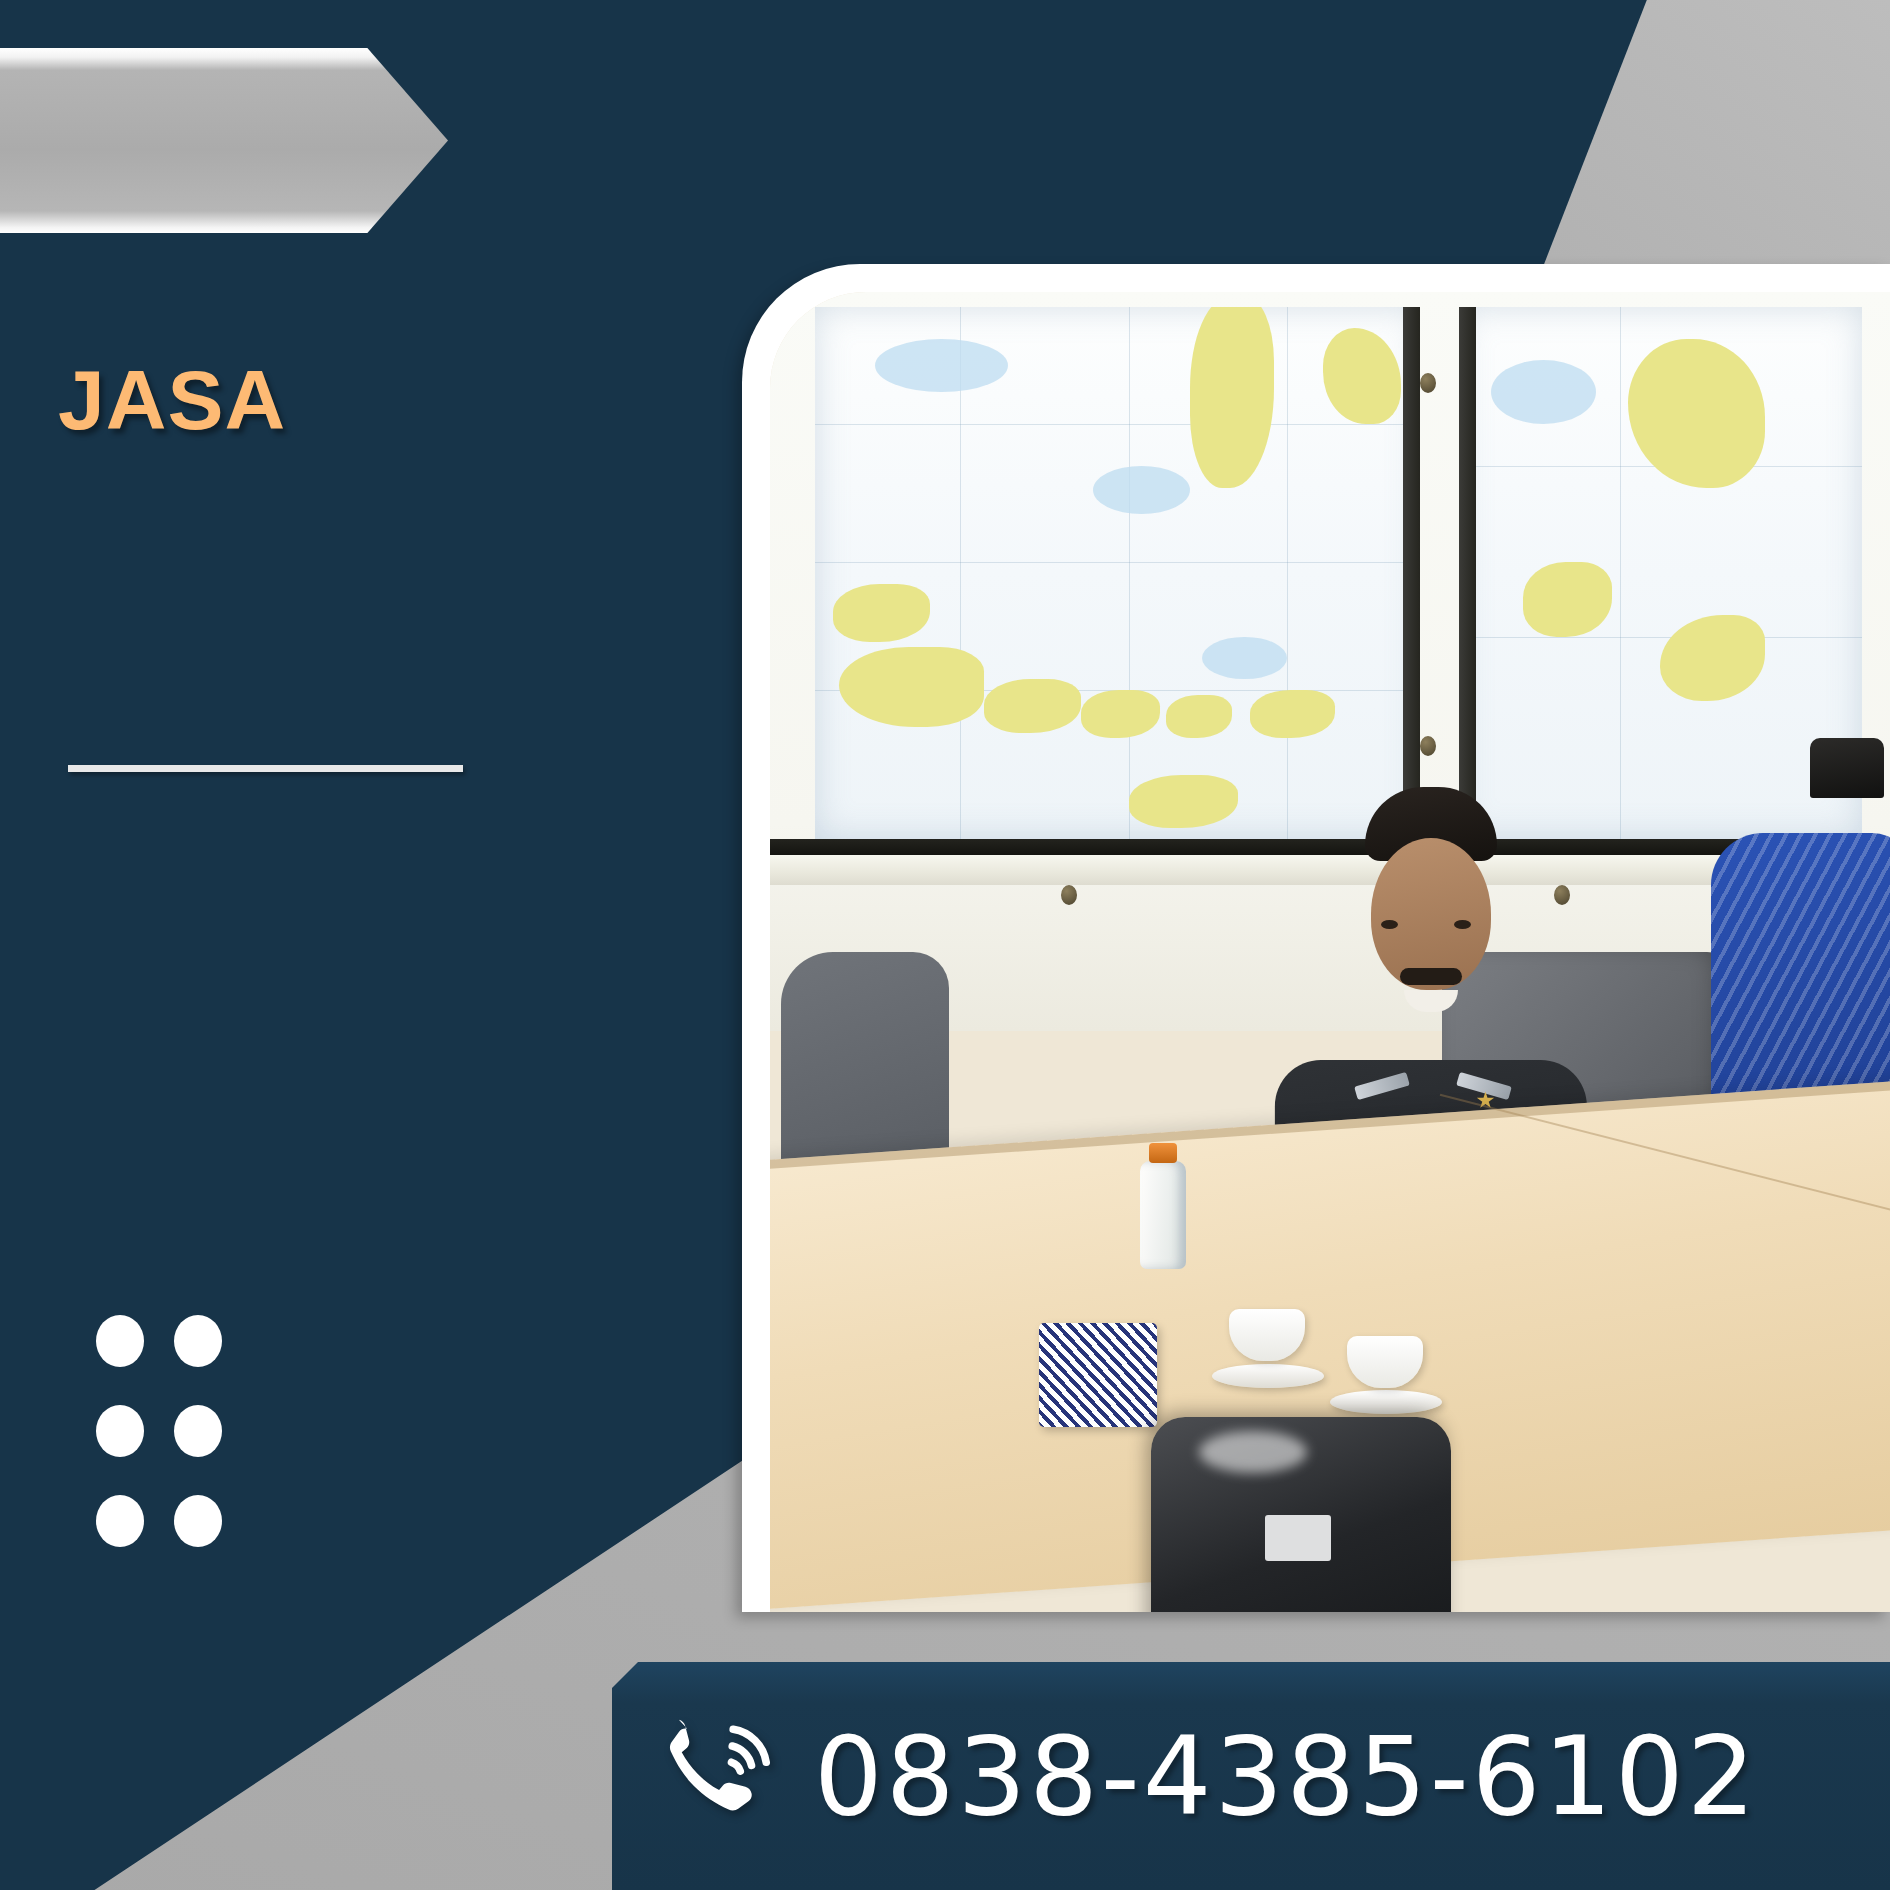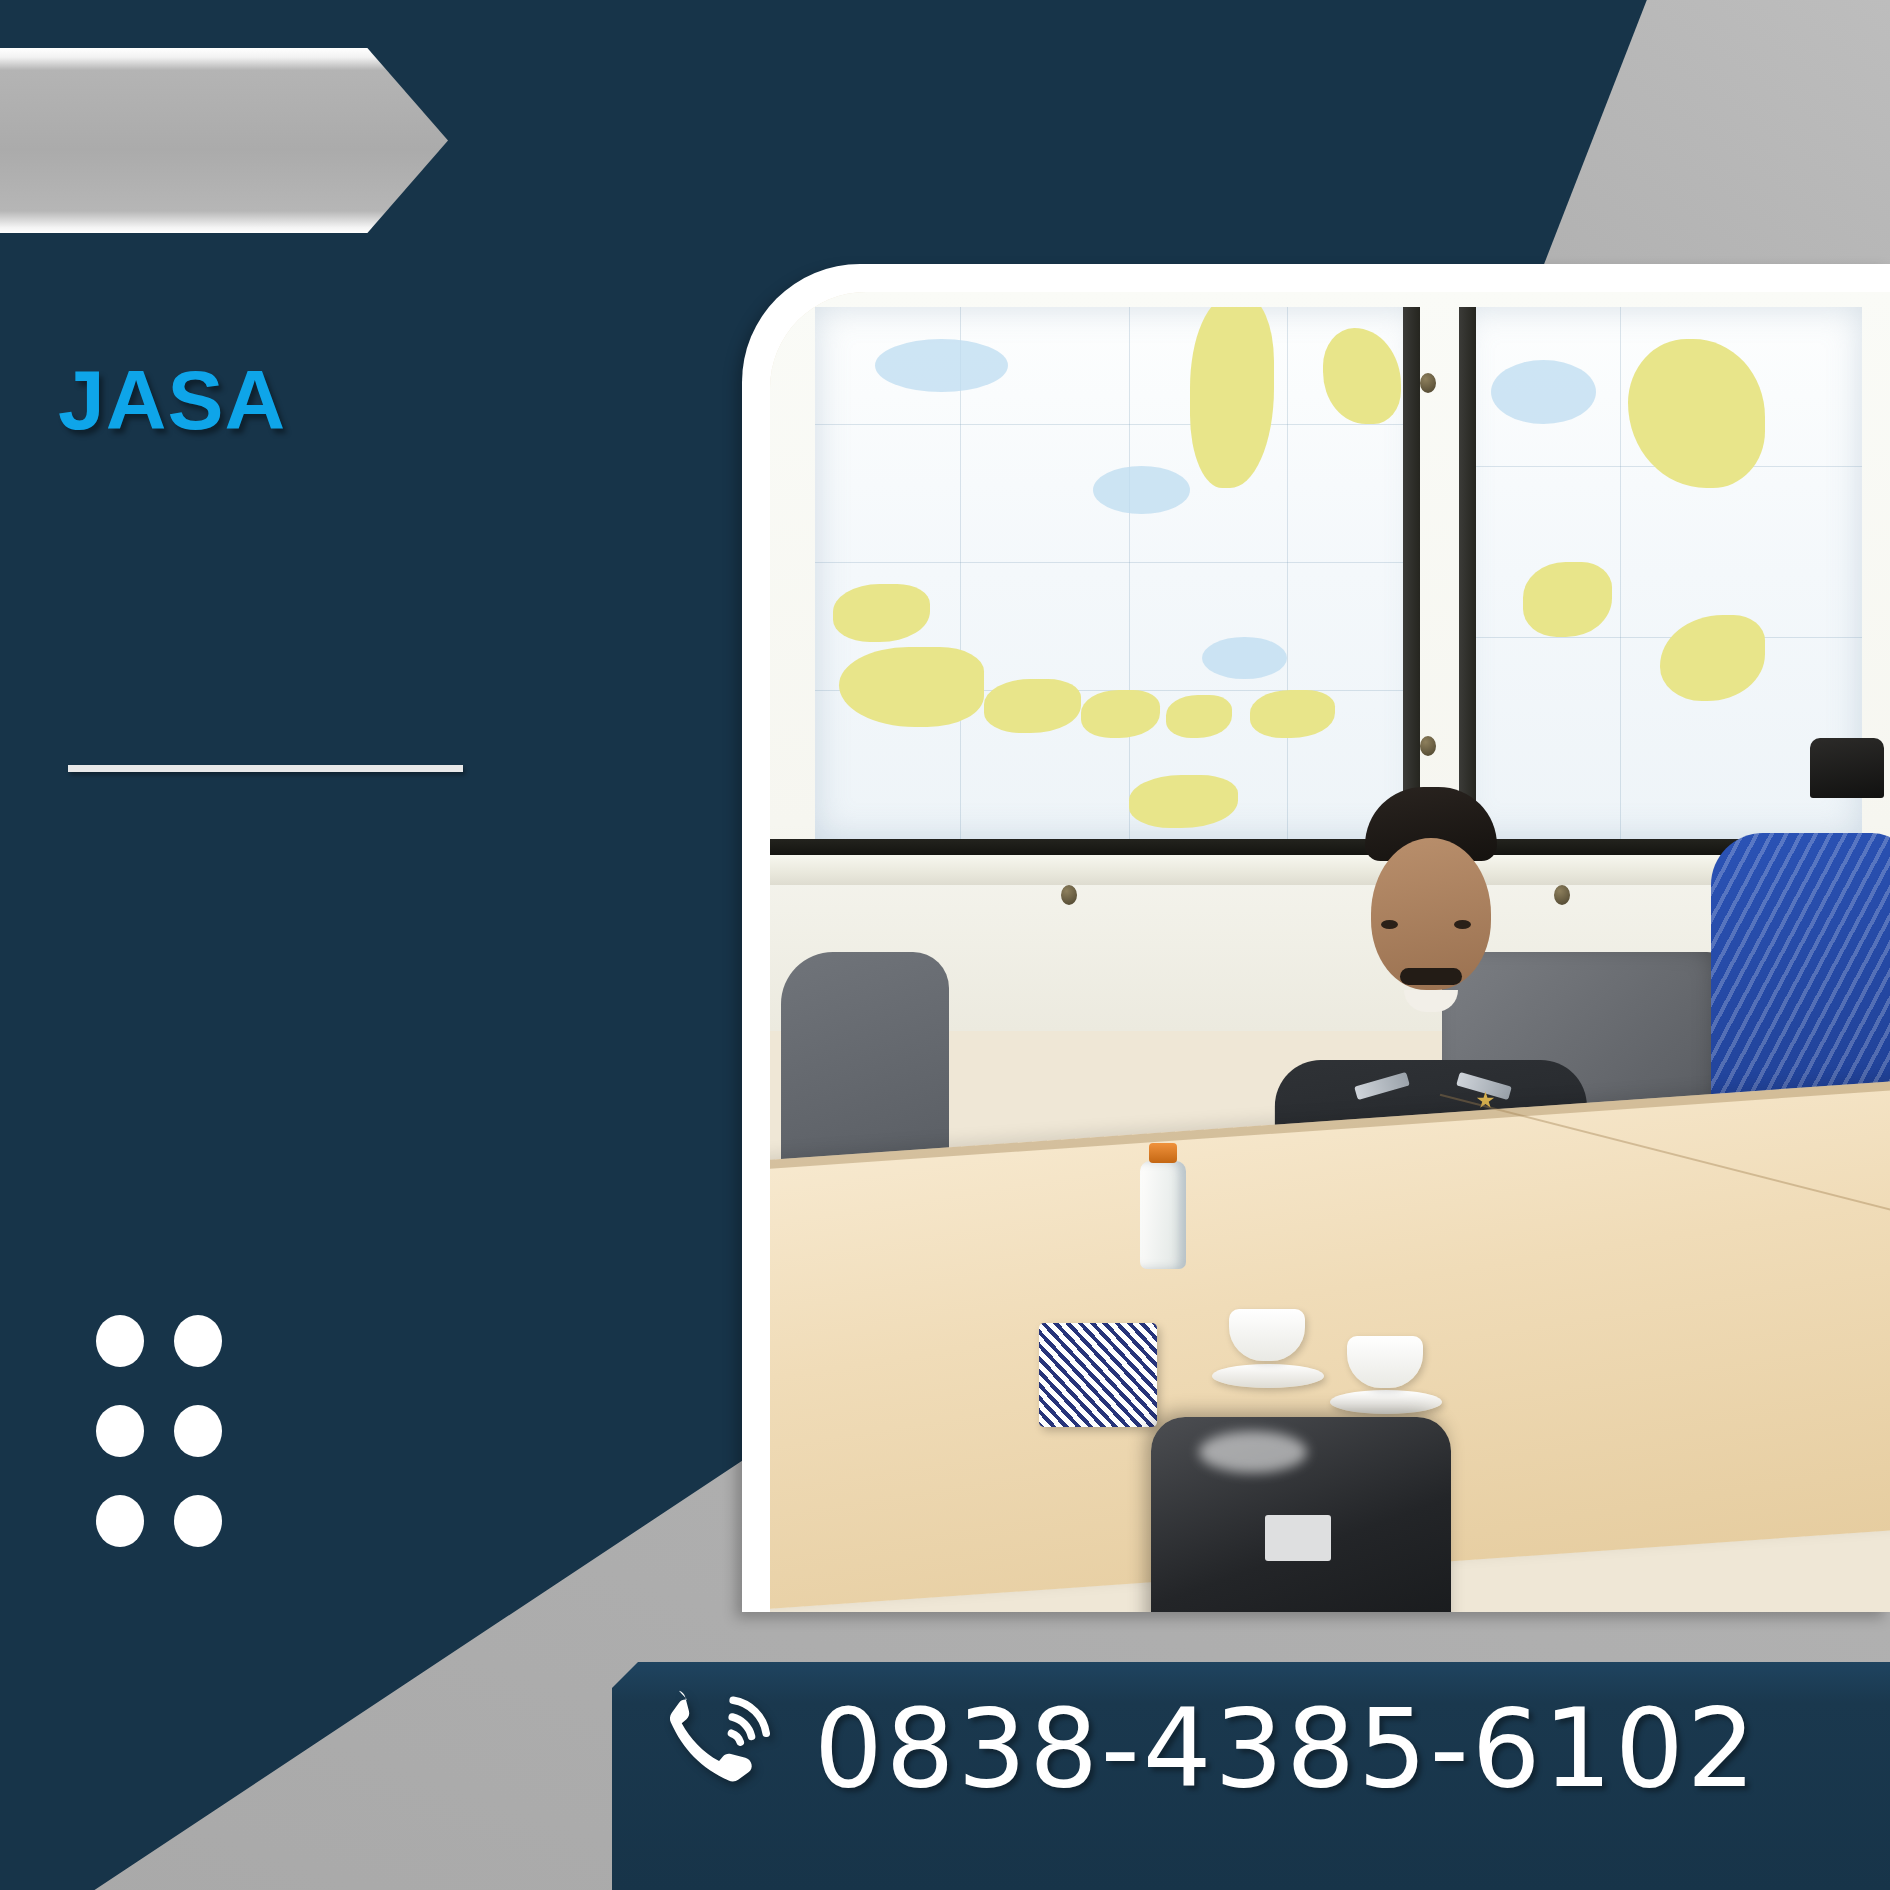--- a/index.html
+++ b/index.html
@@ -56,21 +56,21 @@
     filter:drop-shadow(3px 5px 7px rgba(0,0,0,.35));
   }
 
   
   .headline{
     position:absolute;
     left:58px;top:352px;
     width:700px;
   }
   .headline .line{
-    color:#0ea5e9;
+    color:#fdba74;
     font-weight:800;
     font-size:84px;
     line-height:1.15;
     letter-spacing:1px;
     text-shadow:4px 5px 5px rgba(0,0,0,.38);
     white-space:nowrap;
   }
 
   
   .divider{
@@ -310,22 +310,22 @@
   .contact-bar{
     position:absolute;
     left:612px;bottom:0;
     width:1278px;height:228px;
     background:linear-gradient(180deg,#1f4460 0%,#1a384e 18%,#173449 100%);
     clip-path:polygon(26px 0, 100% 0, 100% 100%, 0 100%, 0 26px);
     box-shadow:-4px -4px 10px rgba(0,0,0,.30);
   }
   .contact-inner{
     position:absolute;inset:0;
-    display:flex;align-items:flex-start;
-    padding-left:44px;gap:36px;margin-top:24px;
+    display:flex;align-items:center;
+    padding-left:44px;gap:36px;
   }
   .phone-icon{
     width:122px;height:122px;flex:0 0 auto;
     display:block;
     filter:drop-shadow(3px 4px 4px rgba(0,0,0,.35));
   }
   .phone-number{
     color:#ffffff;
     font-family:"DejaVu Sans", sans-serif;
     font-weight:400;

